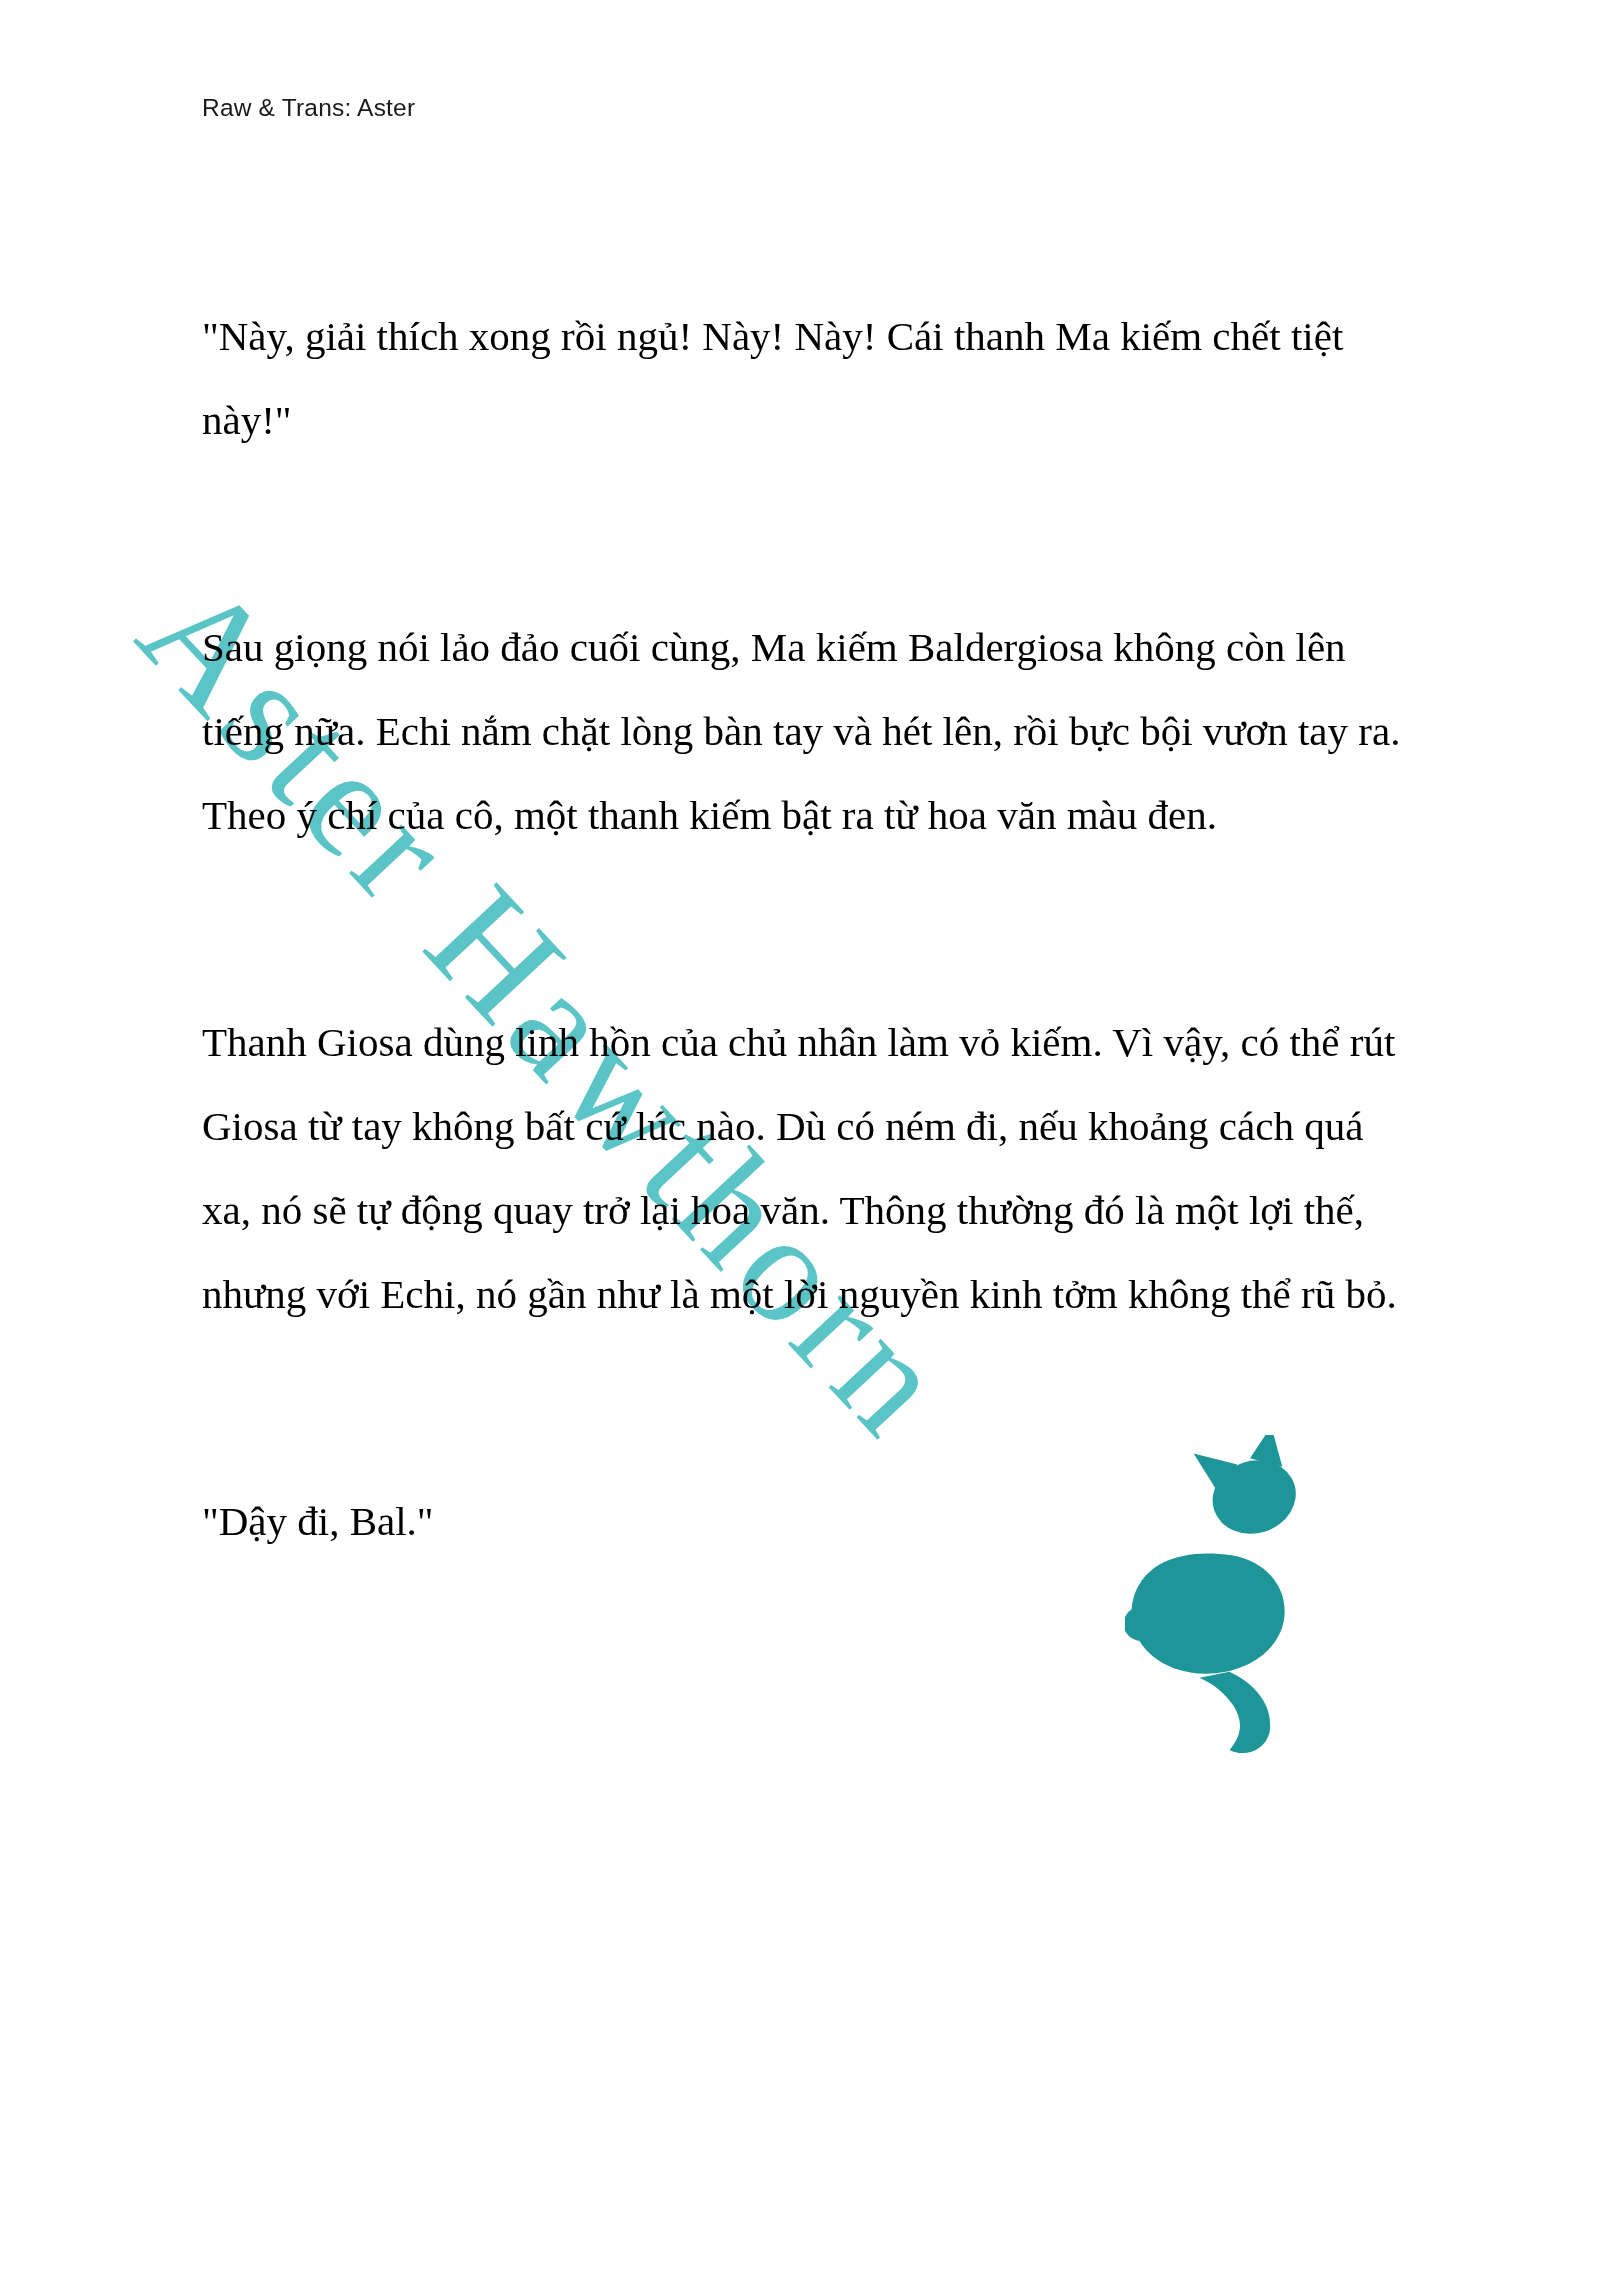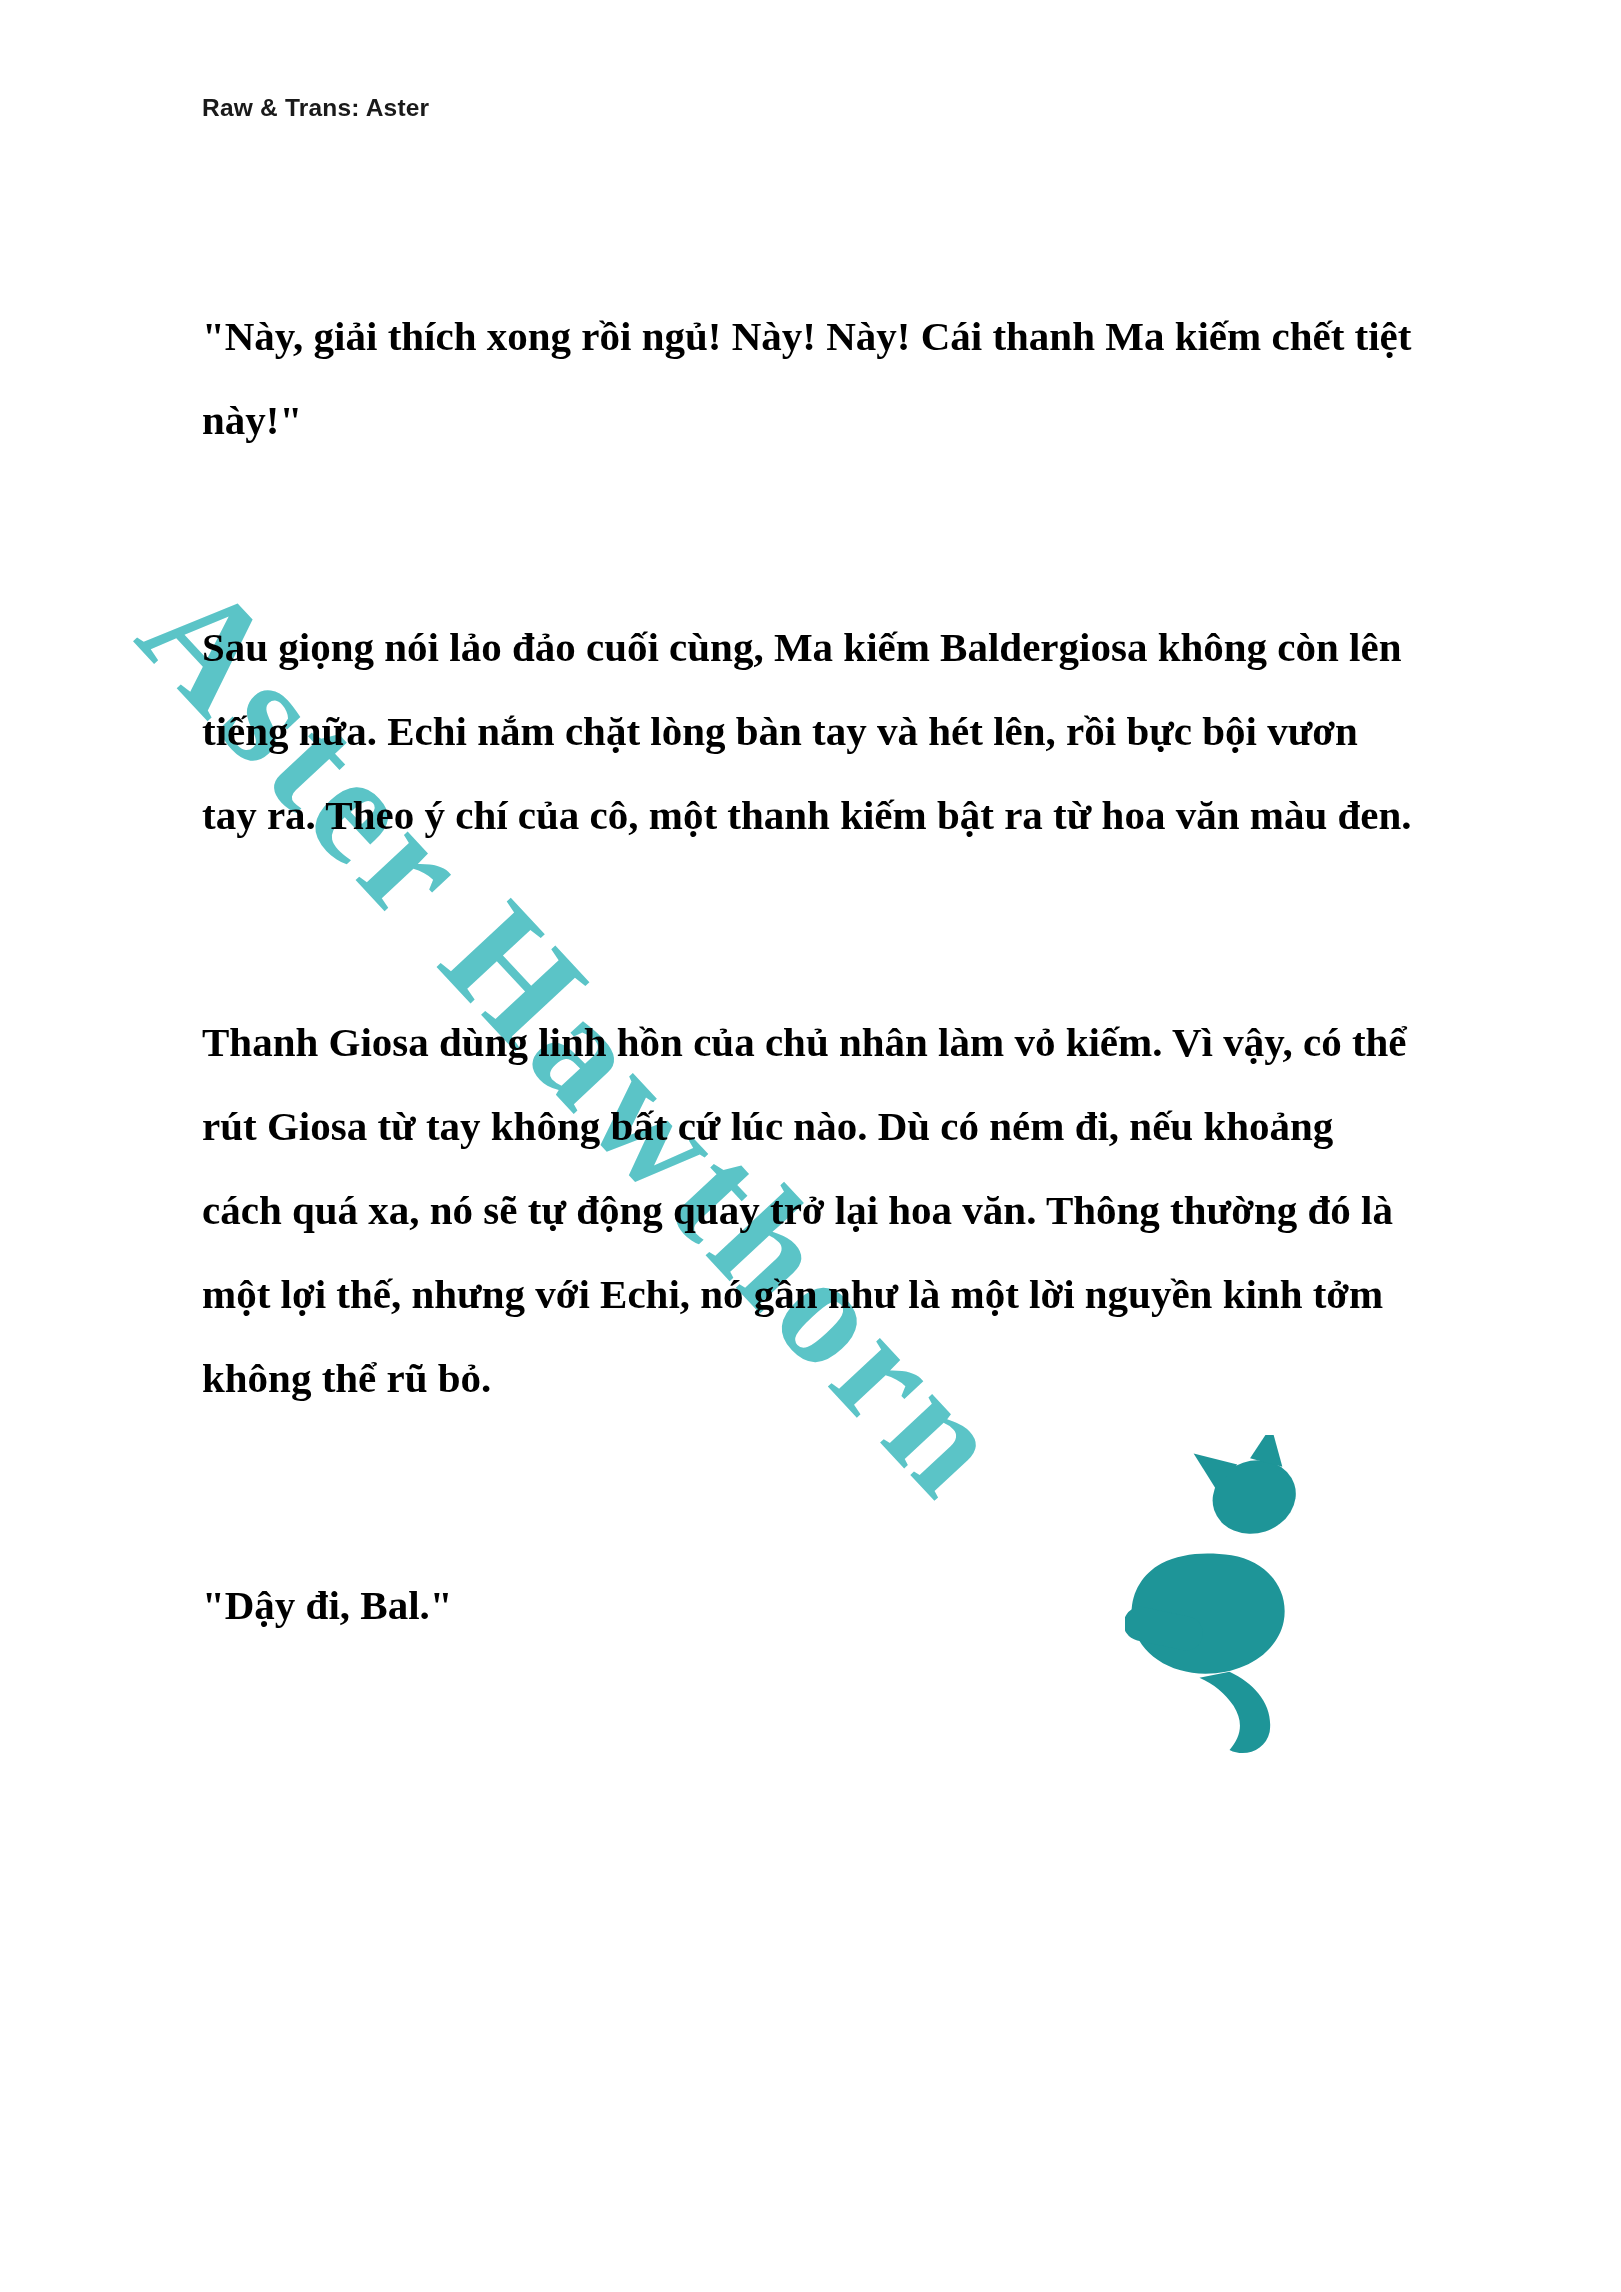--- a/index.html
+++ b/index.html
@@ -8,21 +8,20 @@
     background: #ffffff;
   }
   .page {
     position: relative;
     width: 1621px;
     height: 2293px;
     background: #ffffff;
     overflow: hidden;
     font-family: "Liberation Serif", serif;
     color: #000000;
-    font-weight: bold;
   }
   .credit {
     position: absolute;
     left: 202px;
     top: 94px;
     font-family: "Liberation Sans", sans-serif;
     font-size: 24.5px;
     color: #1a1a1a;
     letter-spacing: 0.2px;
   }

